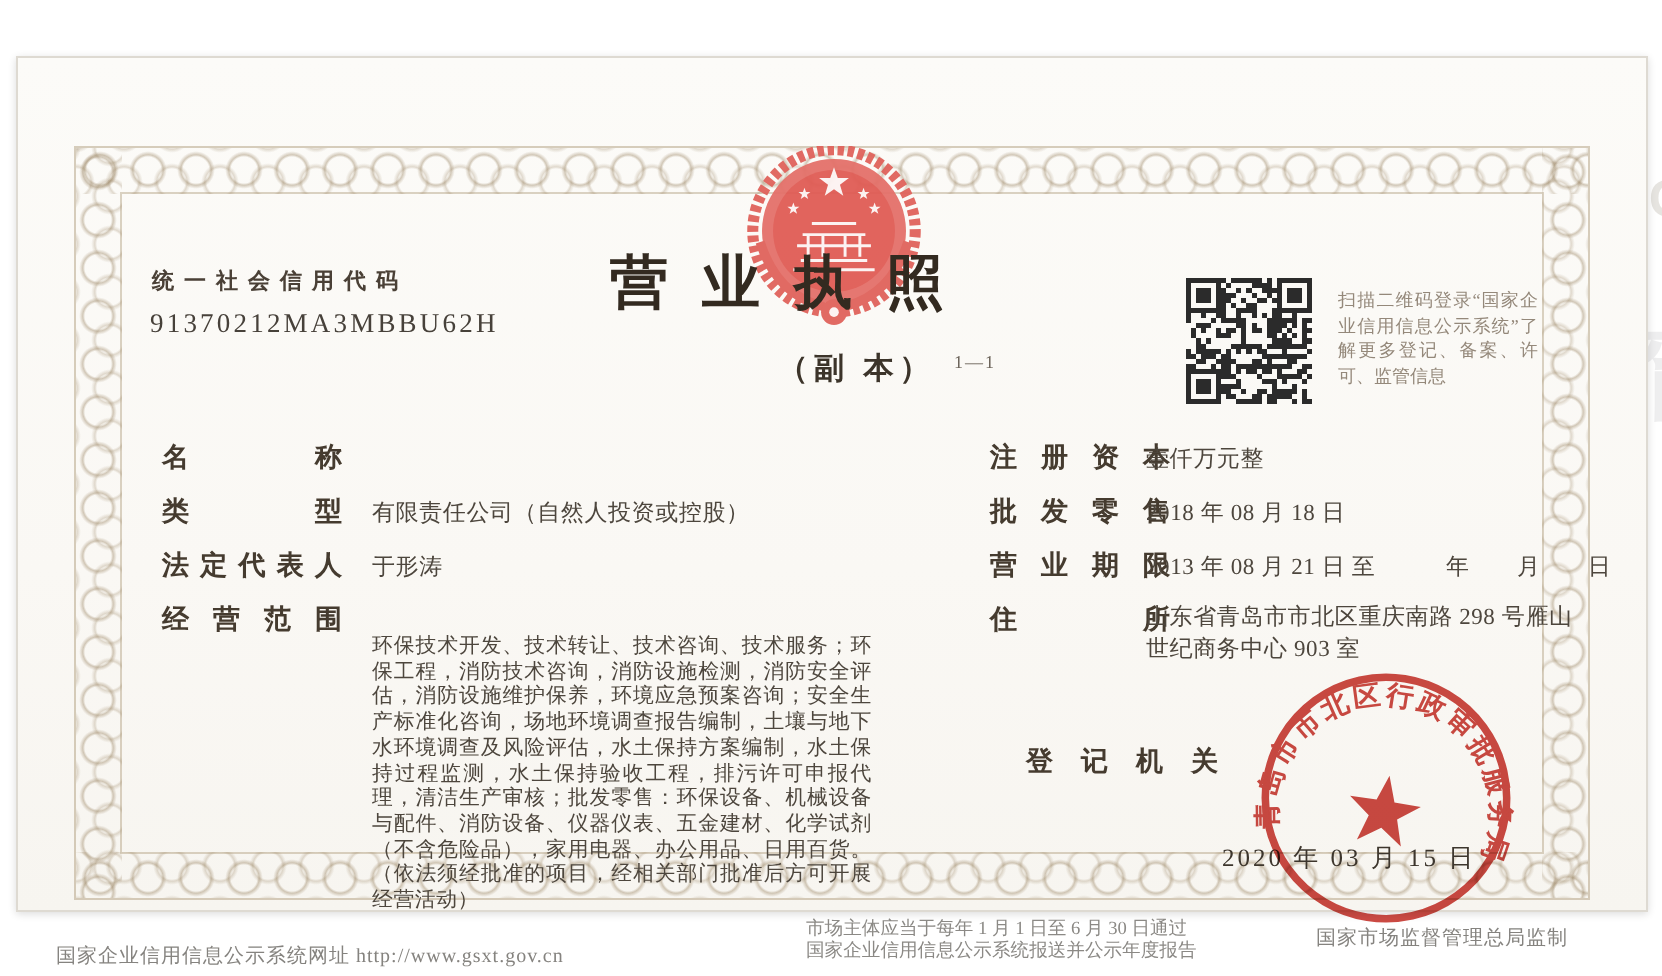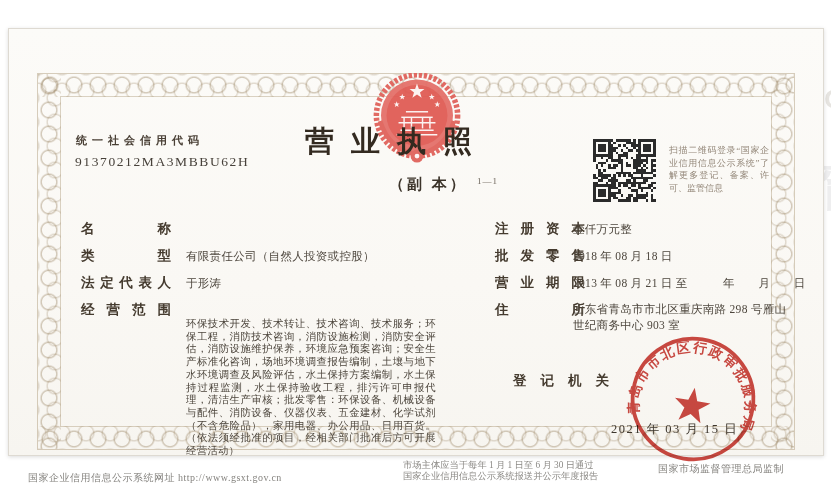--- a/index.html
+++ b/index.html
@@ -487,21 +487,21 @@
     <span class="abs flabel" style="left:486px;top:218px;">批发零售</span>
     <span class="abs fvalue" style="left:564px;top:220px;">2018 年 08 月 18 日</span>
 
     <span class="abs flabel" style="left:486px;top:245px;">营业期限</span>
     <span class="abs fvalue" style="left:564px;top:247px;white-space:nowrap;">2013 年 08 月 21 日 至　　　年　　月　　日</span>
 
     <span class="abs flabel" style="left:486px;top:272px;">住所</span>
     <div class="abs fvalue addr" style="left:564px;top:272px;">山东省青岛市市北区重庆南路 298 号雁山世纪商务中心 903 室</div>
 
     <span class="abs flabel reg-label" style="left:504px;top:343px;">登记机关</span>
-    <div class="abs date" style="left:602px;top:392px;">2021 年 03 月 15 日</div>
+    <div class="abs date" style="left:602px;top:392px;">2020 年 03 月 15 日</div>
 
     <svg class="seal" viewBox="0 0 140 140">
       <defs>
         <path id="sealArc" d="M 14,88 A 57,57 0 1 1 126,88" fill="none"></path>
       </defs>
       <circle cx="70" cy="70" r="64" fill="none" stroke="#c83a33" stroke-width="4"></circle>
       <polygon fill="#c83a33" transform="translate(70,78) scale(2.0)" points="0,-10 2.4,-3.2 9.5,-3.1 3.8,1.2 5.9,8.1 0,4 -5.9,8.1 -3.8,1.2 -9.5,-3.1 -2.4,-3.2"></polygon>
       <text font-size="14.5" fill="#c83a33" font-weight="bold" letter-spacing="2">
         <textPath href="#sealArc" startOffset="50%" text-anchor="middle">青岛市市北区行政审批服务局</textPath>
       </text>

